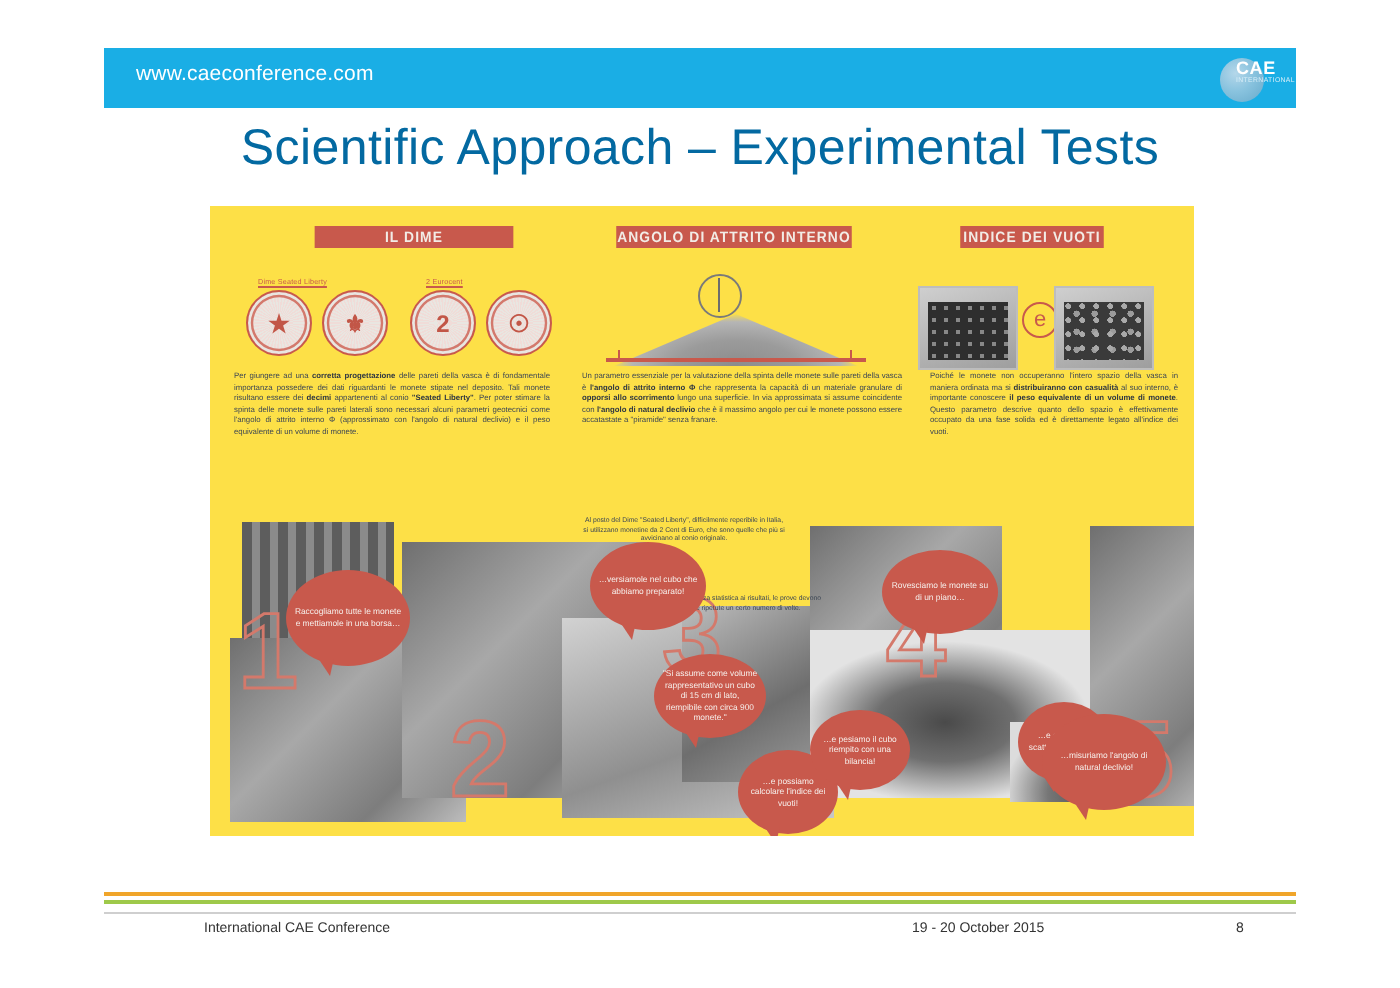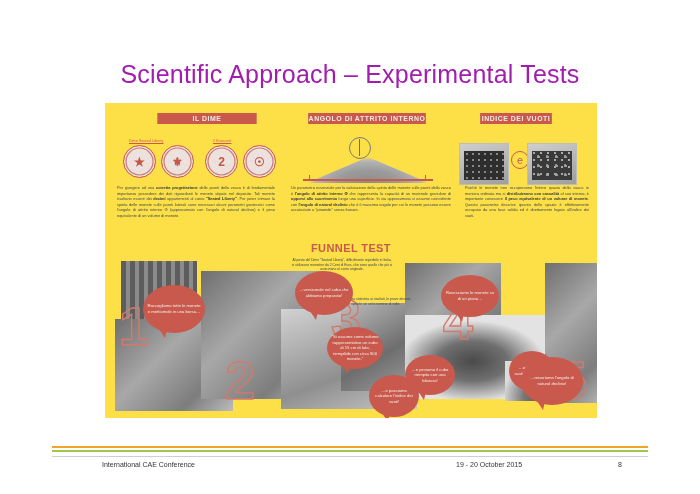--- a/index.html
+++ b/index.html
@@ -33,21 +33,21 @@
     position:absolute;left:8px;top:3px;
     color:#fff;font-size:9px;font-weight:bold;letter-spacing:.3px;
   }
   .header-logo .cae-sub{
     position:absolute;left:8px;top:12px;color:#d8eef8;font-size:3.4px;letter-spacing:.2px;
   }
 
   
   .slide-title{
     position:absolute;left:0;top:60px;width:700px;text-align:center;
-    color:#a21caf;font-size:25px;letter-spacing:.2px;
+    color:#0369a1;font-size:25px;letter-spacing:.2px;
     font-family:"Liberation Sans", sans-serif;
   }
 
   
   .info-panel{
     position:absolute;left:105px;top:103px;width:492px;height:315px;
     background:#fde047;overflow:hidden;
   }
 
   
@@ -221,20 +221,28 @@
   .footer-text{position:absolute;top:461px;color:#333;font-size:7px;}
   #f-left{left:102px;}
   #f-mid{left:456px;}
   #f-right{left:618px;}
 </style>
 </head>
 <body>
 
 <div class="slide">
 
+  <div class="header-bar">
+    <div class="header-url">www.caeconference.com</div>
+    <div class="header-logo">
+      <div class="globe"></div>
+      <div class="cae">CAE</div>
+      <div class="cae-sub">INTERNATIONAL</div>
+    </div>
+  </div>
 
   <div class="slide-title">Scientific Approach – Experimental Tests</div>
 
   <div class="info-panel">
 
     <div class="sec-plate" id="plate-dime">IL DIME</div>
     <div class="sec-plate" id="plate-angolo">ANGOLO DI ATTRITO INTERNO</div>
     <div class="sec-plate" id="plate-vuoti">INDICE DEI VUOTI</div>
 
     <div class="coin-row">
@@ -269,21 +277,20 @@
       <div class="v-eq">e</div>
       <div class="vbox" id="vbox-right">
           <div class="fill"></div>
         </div>
     </div>
 
     <div class="copy" id="copy-1">Per giungere ad una <b>corretta progettazione</b> delle pareti della vasca è di fondamentale importanza possedere dei dati riguardanti le monete stipate nel deposito. Tali monete risultano essere dei <b>decimi</b> appartenenti al conio <b>"Seated Liberty"</b>. Per poter stimare la spinta delle monete sulle pareti laterali sono necessari alcuni parametri geotecnici come l'angolo di attrito interno Φ (approssimato con l'angolo di natural declivio) e il peso equivalente di un volume di monete.</div>
     <div class="copy" id="copy-2">Un parametro essenziale per la valutazione della spinta delle monete sulle pareti della vasca è <b>l'angolo di attrito interno Φ</b> che rappresenta la capacità di un materiale granulare di <b>opporsi allo scorrimento</b> lungo una superficie. In via approssimata si assume coincidente con <b>l'angolo di natural declivio</b> che è il massimo angolo per cui le monete possono essere accatastate a "piramide" senza franare.</div>
     <div class="copy" id="copy-3">Poiché le monete non occuperanno l'intero spazio della vasca in maniera ordinata ma si <b>distribuiranno con casualità</b> al suo interno, è importante conoscere <b>il peso equivalente di un volume di monete</b>. Questo parametro descrive quanto dello spazio è effettivamente occupato da una fase solida ed è direttamente legato all'indice dei vuoti.</div>
 
-    <div class="funnel-title">FUNNEL TEST</div>
 
     <div class="photo" id="ph-tubes"></div>
     <div class="photo" id="ph-group1"></div>
     <div class="photo" id="ph-group2"></div>
     <div class="photo" id="ph-table"></div>
     <div class="photo" id="ph-box"></div>
     <div class="photo" id="ph-pour"></div>
     <div class="photo" id="ph-spread"></div>
     <div class="photo" id="ph-pile"></div>
     <div class="photo" id="ph-man"></div>

